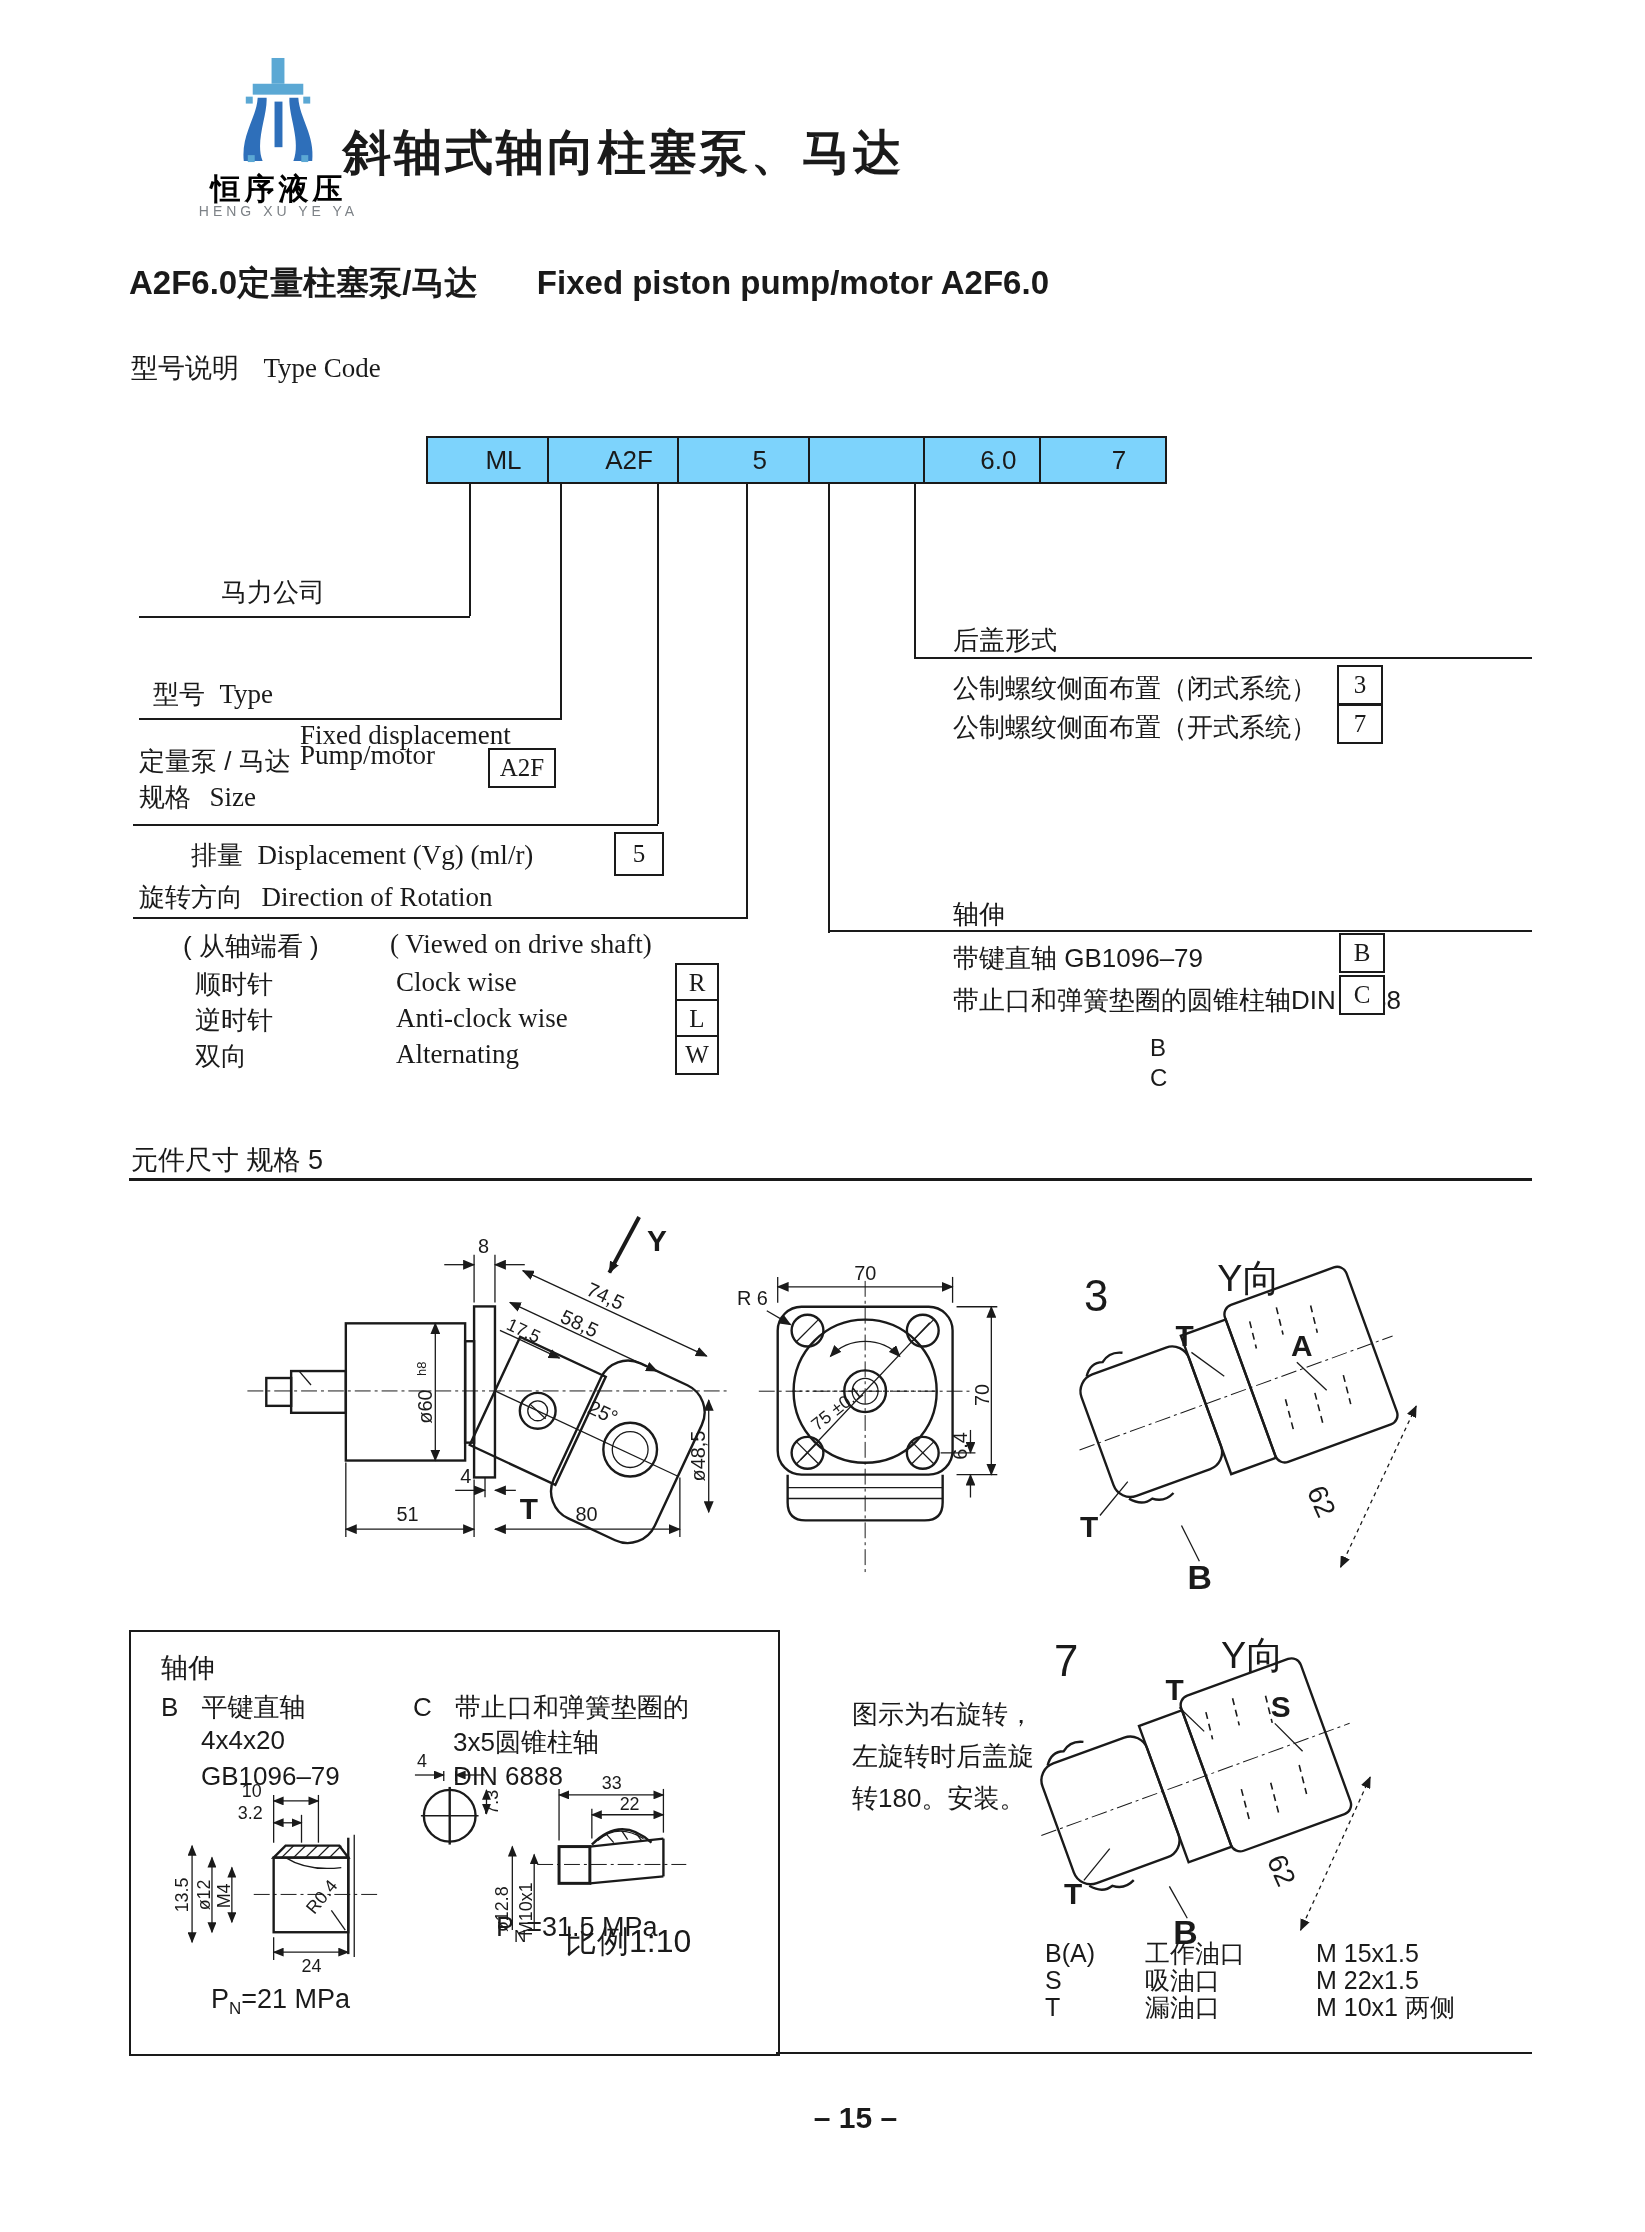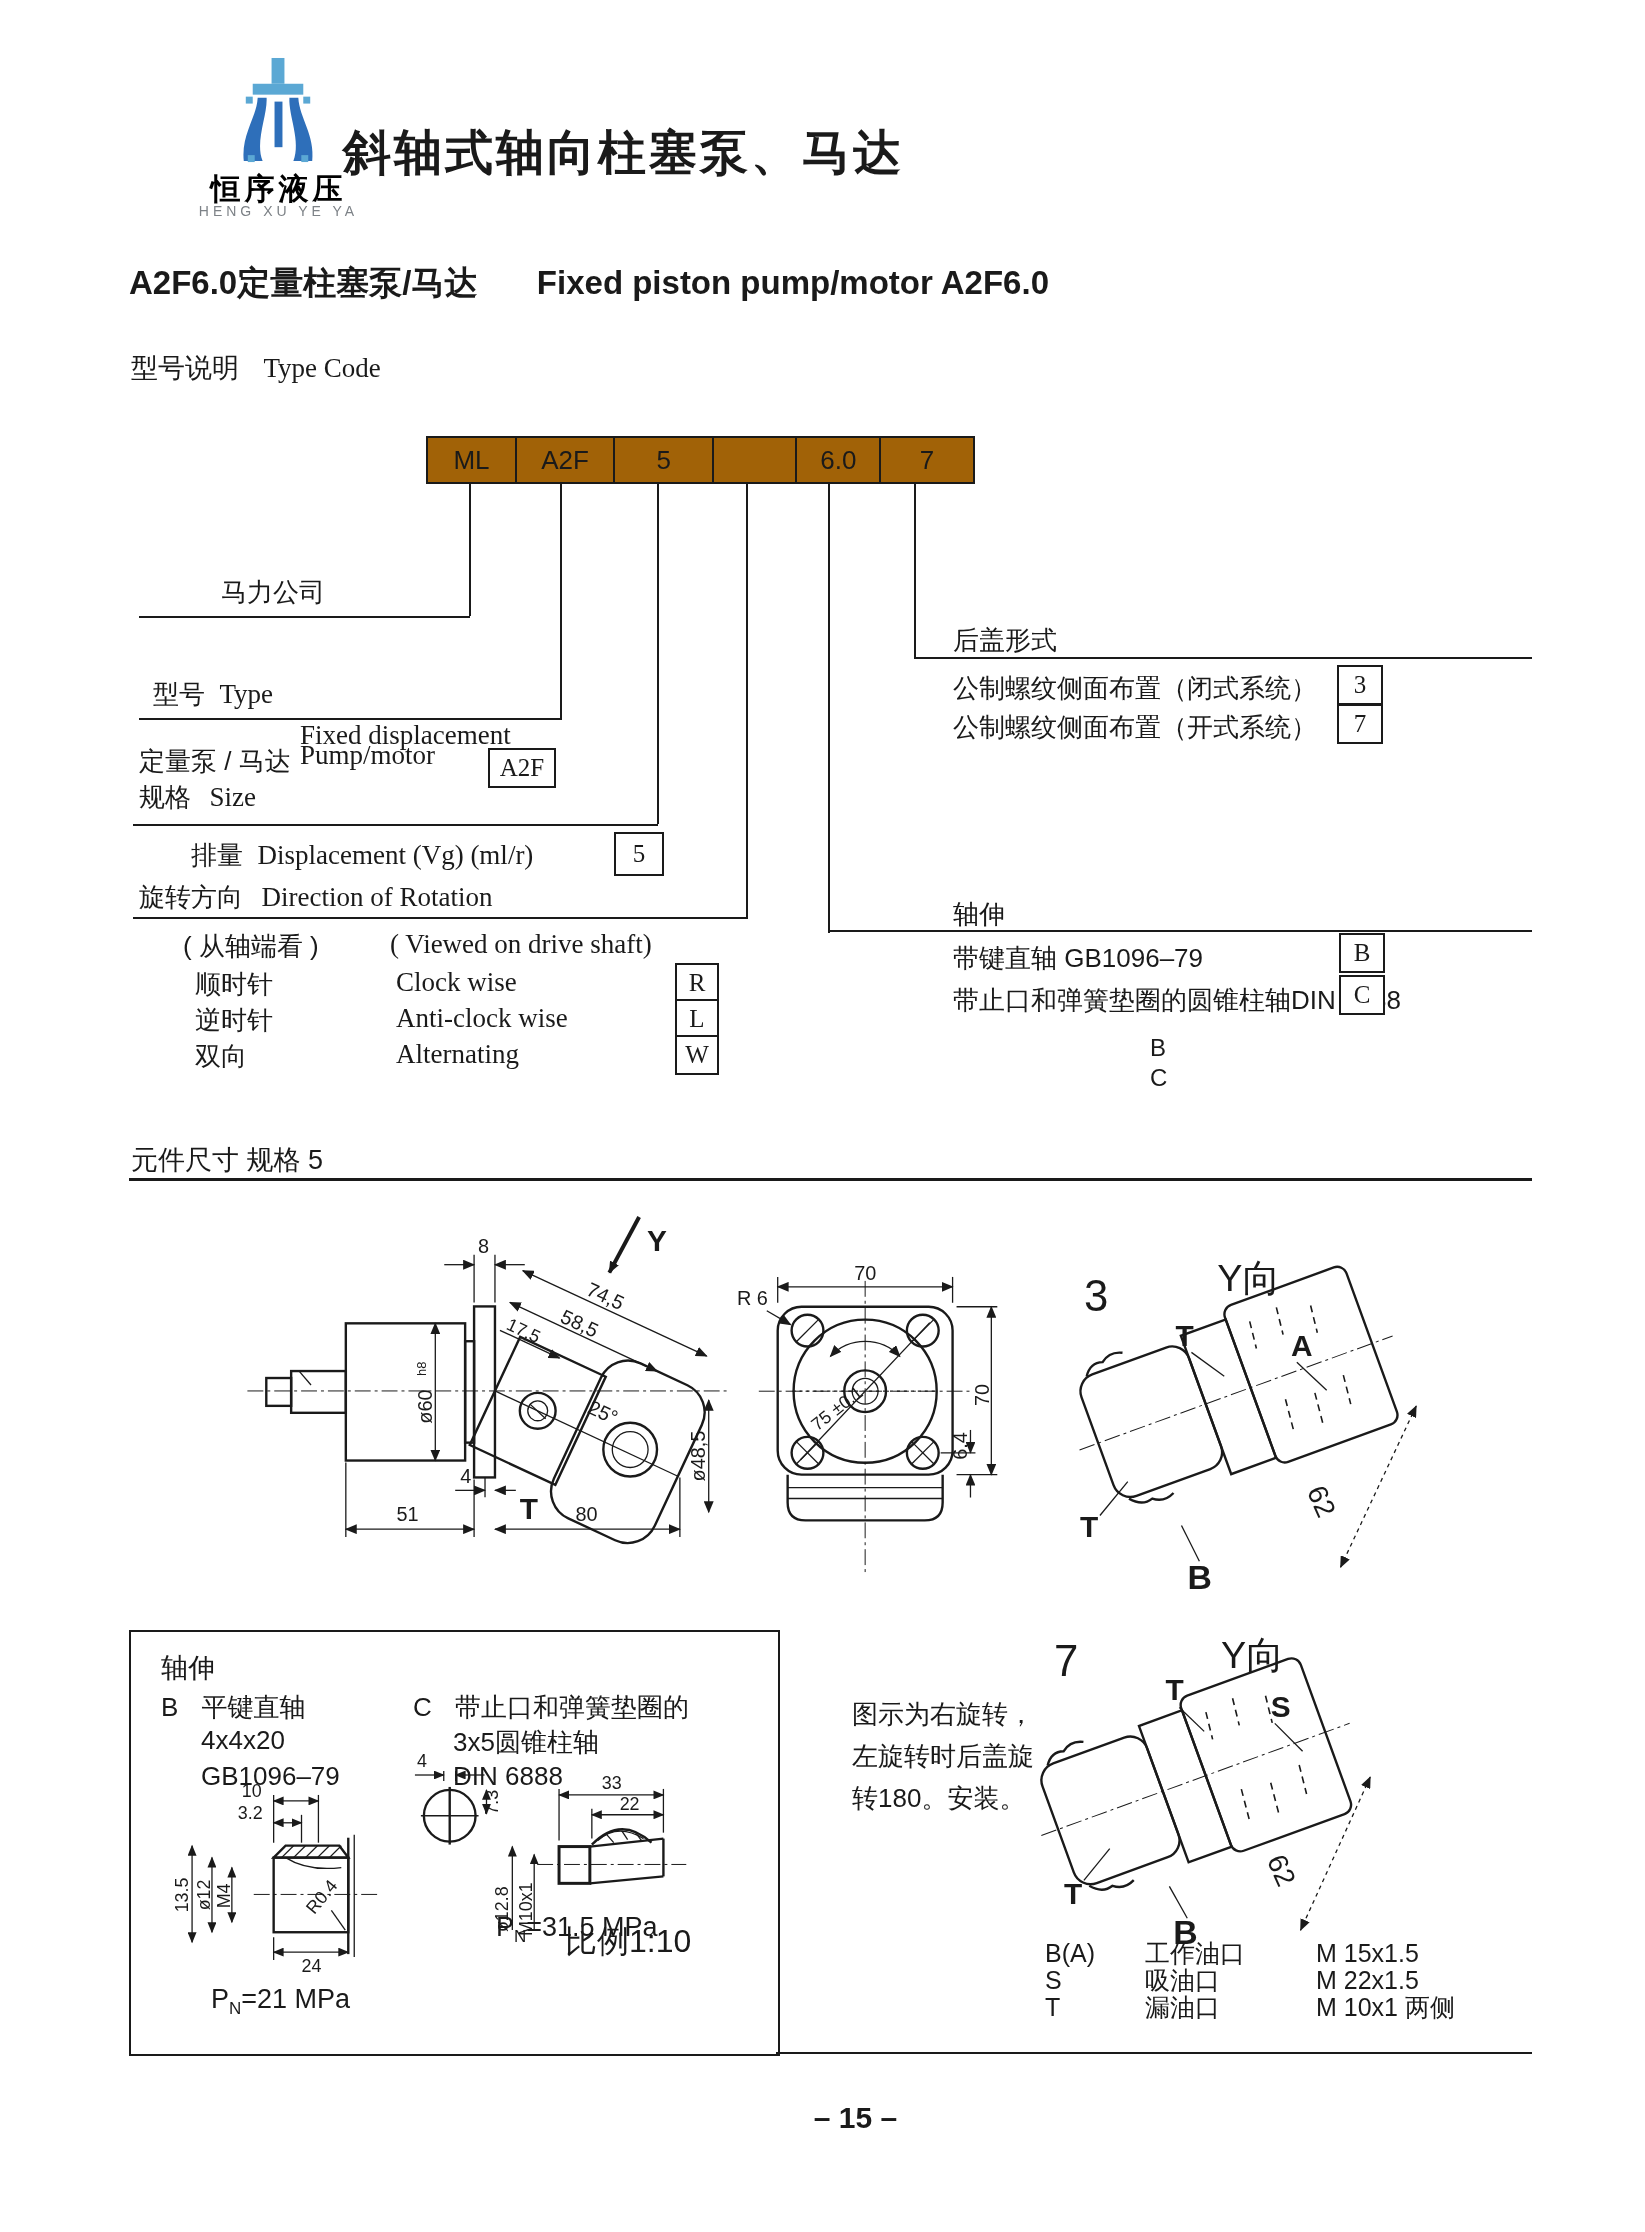--- a/index.html
+++ b/index.html
@@ -4,21 +4,21 @@
 <style>
   html,body{margin:0;padding:0;background:#e8e8e8;}
   .page{position:relative;width:1646px;height:2233px;background:#ffffff;margin:0 auto;
         font-family:"Liberation Sans",sans-serif;color:#1a1a1a;overflow:hidden;}
   .abs{position:absolute;}
   .line{position:absolute;background:#1a1a1a;}
   .cn{font-size:26px;}
   .serif{font-family:"Liberation Serif",serif;font-size:27px;}
   .codebox-row{position:absolute;left:426px;top:436px;display:flex;}
   .codebox{border:2.4px solid #1a1a1a;height:44px;display:flex;align-items:center;
-           justify-content:center;font-size:26px;margin-left:-2.4px;background:#a16207;}
+           justify-content:center;font-size:26px;margin-left:-2.4px;background:#7dd3fc;padding-left:32px;}
   .codebox:first-child{margin-left:0;}
   .smbox{position:absolute;border:2px solid #1a1a1a;display:flex;align-items:center;
          justify-content:center;font-family:"Liberation Serif",serif;font-size:25px;background:#fff;}
   .title{font-size:48px;font-weight:bold;letter-spacing:3px;}
   .sec-title{font-size:33px;font-weight:bold;}
   .brand-cn{font-size:30px;font-weight:bold;letter-spacing:4px;color:#000000;text-align:center;}
   .brand-en{font-size:14px;letter-spacing:4px;color:#7d8287;text-align:center;}
   .note{font-size:26px;line-height:42px;}
   .ports{font-size:25px;}
   .ports .prow{display:flex;height:27px;align-items:center;}

